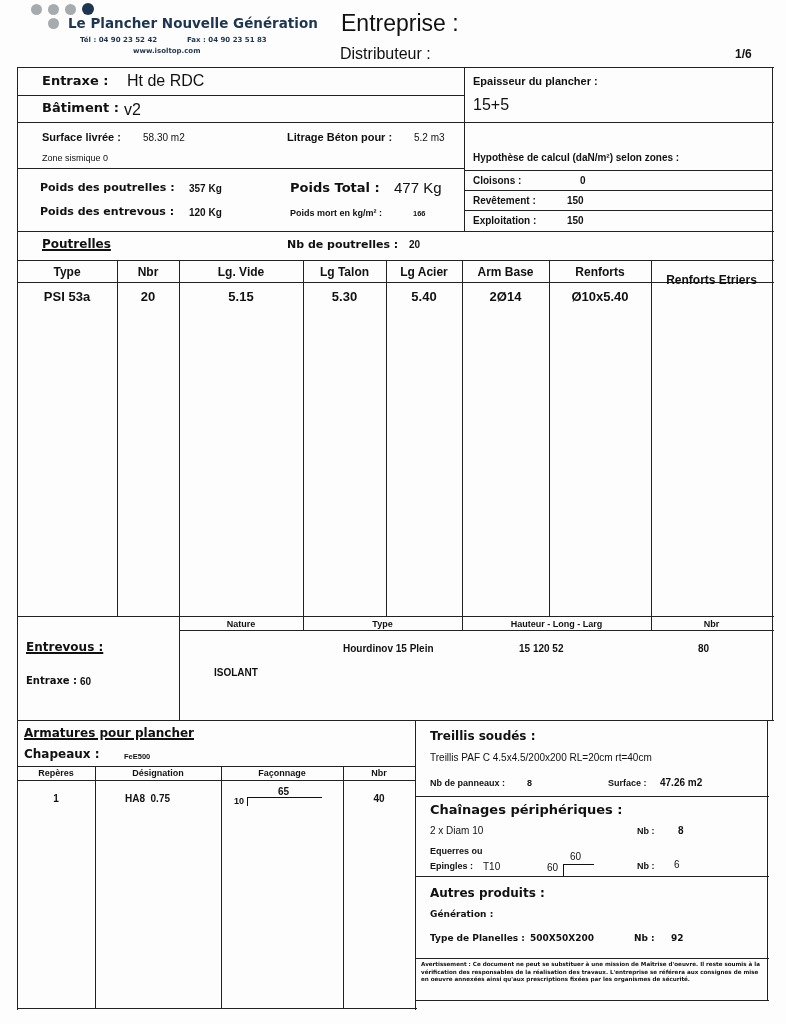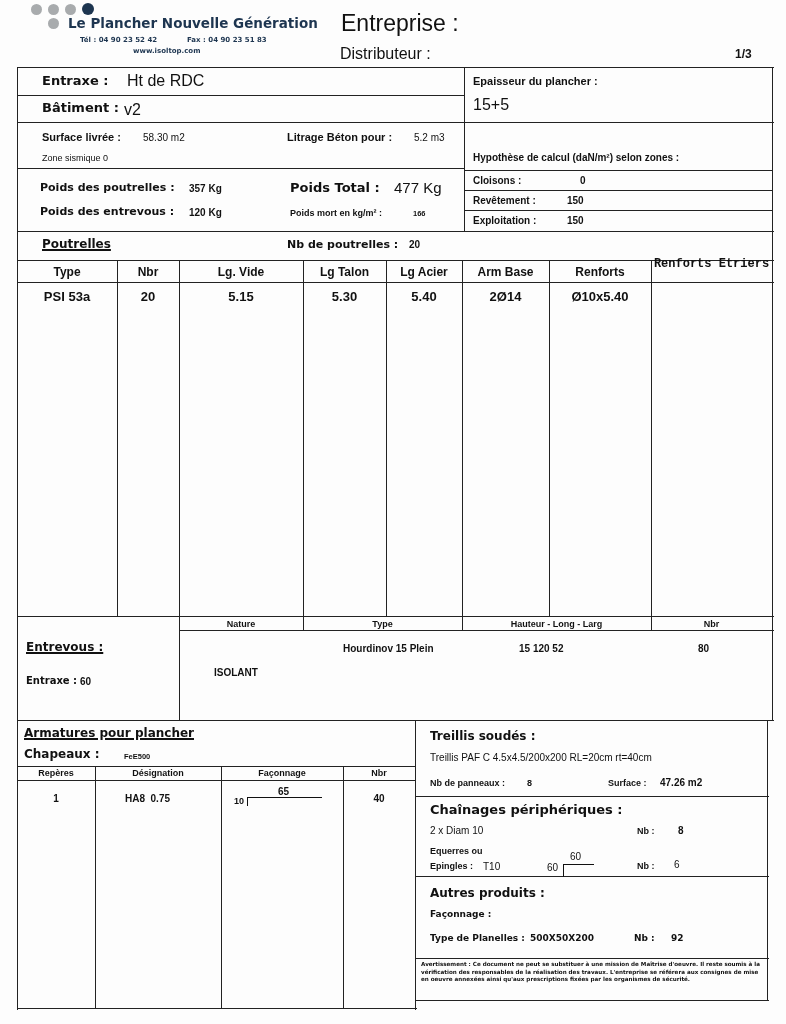--- a/index.html
+++ b/index.html
@@ -35,21 +35,21 @@
   <div class="dot dark" style="left:82px;top:3px;width:12px;height:12px;"></div>
   <div class="dot" style="left:48px;top:18px;"></div>
 </div>
 <div class="abs hdr-brand" style="left:68px;top:15px;">Le Plancher Nouvelle Génération</div>
 <div class="abs hdr-small" style="left:80px;top:36px;">Tél : 04 90 23 52 42</div>
 <div class="abs hdr-small" style="left:187px;top:36px;">Fax : 04 90 23 51 83</div>
 <div class="abs hdr-small" style="left:133px;top:47px;">www.isoltop.com</div>
 
 <div class="abs" style="left:341px;top:10px;font-size:23px;">Entreprise :</div>
 <div class="abs" style="left:340px;top:45px;font-size:16px;">Distributeur :</div>
-<div class="abs b t12" style="left:735px;top:47px;">1/3</div>
+<div class="abs b t12" style="left:735px;top:47px;">1/6</div>
 
 <div class="line-h" style="left:17px;top:67px;width:757px;"></div>
 <div class="line-v" style="left:17px;top:67px;height:653px;"></div>
 <div class="line-v" style="left:772px;top:67px;height:653px;"></div>
 
 <div class="line-v" style="left:464px;top:67px;height:164px;"></div>
 <div class="line-h" style="left:17px;top:95px;width:447px;"></div>
 <div class="line-h" style="left:17px;top:122px;width:757px;"></div>
 <div class="line-h" style="left:17px;top:168px;width:447px;"></div>
 <div class="line-h" style="left:464px;top:170px;width:308px;"></div>
@@ -111,21 +111,21 @@
 <div class="line-v" style="left:651px;top:260px;height:356px;"></div>
 
 <div>
   <div class="cell b t12" style="left:17px;width:100px;top:265px;">Type</div>
   <div class="cell b t12" style="left:117px;width:62px;top:265px;">Nbr</div>
   <div class="cell b t12" style="left:179px;width:124px;top:265px;">Lg. Vide</div>
   <div class="cell b t12" style="left:303px;width:83px;top:265px;">Lg Talon</div>
   <div class="cell b t12" style="left:386px;width:76px;top:265px;">Lg Acier</div>
   <div class="cell b t12" style="left:462px;width:87px;top:265px;">Arm Base</div>
   <div class="cell b t12" style="left:549px;width:102px;top:265px;">Renforts</div>
-  <div class="cell b t12" style="left:651px;width:121px;top:257px;font-family:Liberation Mono, monospace;">Renforts Etriers</div>
+  <div class="cell b t12" style="left:651px;width:121px;top:273px;">Renforts Etriers</div>
 </div>
 <div>
   <div class="cell b t13" style="left:17px;width:100px;top:289px;">PSI 53a</div>
   <div class="cell b t13" style="left:117px;width:62px;top:289px;">20</div>
   <div class="cell b t13" style="left:179px;width:124px;top:289px;">5.15</div>
   <div class="cell b t13" style="left:303px;width:83px;top:289px;">5.30</div>
   <div class="cell b t13" style="left:386px;width:76px;top:289px;">5.40</div>
   <div class="cell b t13" style="left:462px;width:87px;top:289px;">2Ø14</div>
   <div class="cell b t13" style="left:549px;width:102px;top:289px;">Ø10x5.40</div>
   <div class="cell b t13" style="left:651px;width:121px;top:289px;"></div>
@@ -207,19 +207,19 @@
 <div class="abs t10" style="left:483px;top:861px;">T10</div>
 <div>
   <div class="abs t10" style="left:547px;top:862px;">60</div>
   <div class="shape-fac" style="left:563px;top:864px;width:30px;height:12px;"></div>
   <div class="abs t10" style="left:570px;top:851px;">60</div>
 </div>
 <div class="abs b t9" style="left:637px;top:861px;">Nb :</div>
 <div class="abs t10" style="left:674px;top:859px;">6</div>
 
 <div class="abs heavy t12" style="left:430px;top:886px;">Autres produits :</div>
-<div class="abs heavy t9" style="left:430px;top:909px;">Façonnage :</div>
+<div class="abs heavy t9" style="left:430px;top:909px;">Génération :</div>
 <div class="abs heavy t9" style="left:430px;top:933px;">Type de Planelles :</div>
 <div class="abs heavy t9" style="left:530px;top:933px;">500X50X200</div>
 <div class="abs heavy t9" style="left:634px;top:933px;">Nb :</div>
 <div class="abs heavy t9" style="left:671px;top:933px;">92</div>
 
 <div class="abs heavy" style="left:421px;top:961px;width:346px;font-size:5.6px;line-height:7.6px;">Avertissement : Ce document ne peut se substituer à une mission de Maîtrise d'oeuvre. Il reste soumis à la vérification des responsables de la réalisation des travaux. L'entreprise se référera aux consignes de mise en oeuvre annexées ainsi qu'aux prescriptions fixées par les organismes de sécurité.</div>
 
 </body></html>

